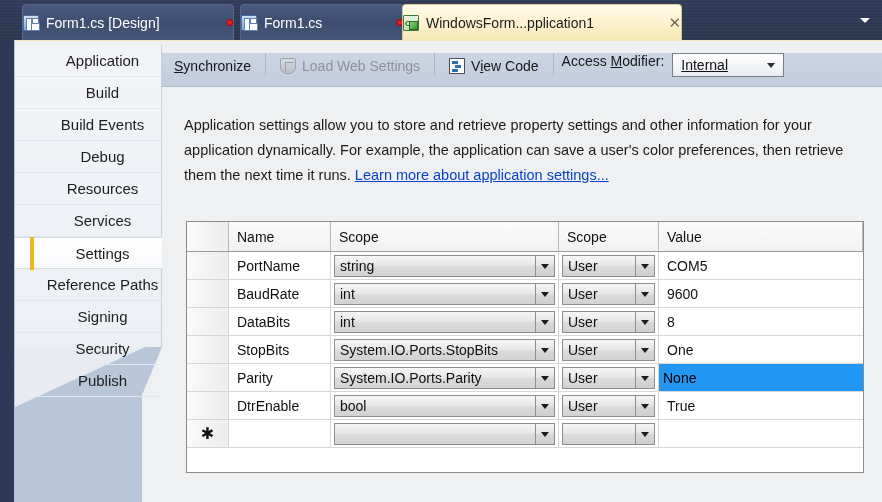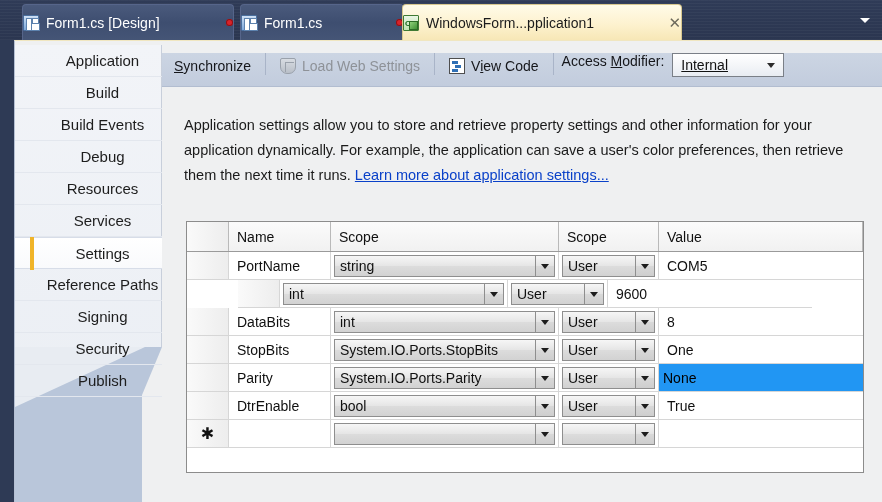--- a/index.html
+++ b/index.html
@@ -403,20 +403,21 @@
           <div class="combo">
               <span class="ctext">User</span>
               <span class="cbtn"></span>
             </div>
         </div>
         <div class="gcell c-value">COM5</div>
       </div>
 
       <div class="grow">
         <div class="gcell c-sel"></div>
+        <div class="gcell c-name">BaudRate</div>
         <div class="gcell c-type">
           <div class="combo">
               <span class="ctext">int</span>
               <span class="cbtn"></span>
             </div>
         </div>
         <div class="gcell c-scope">
           <div class="combo">
               <span class="ctext">User</span>
               <span class="cbtn"></span>

